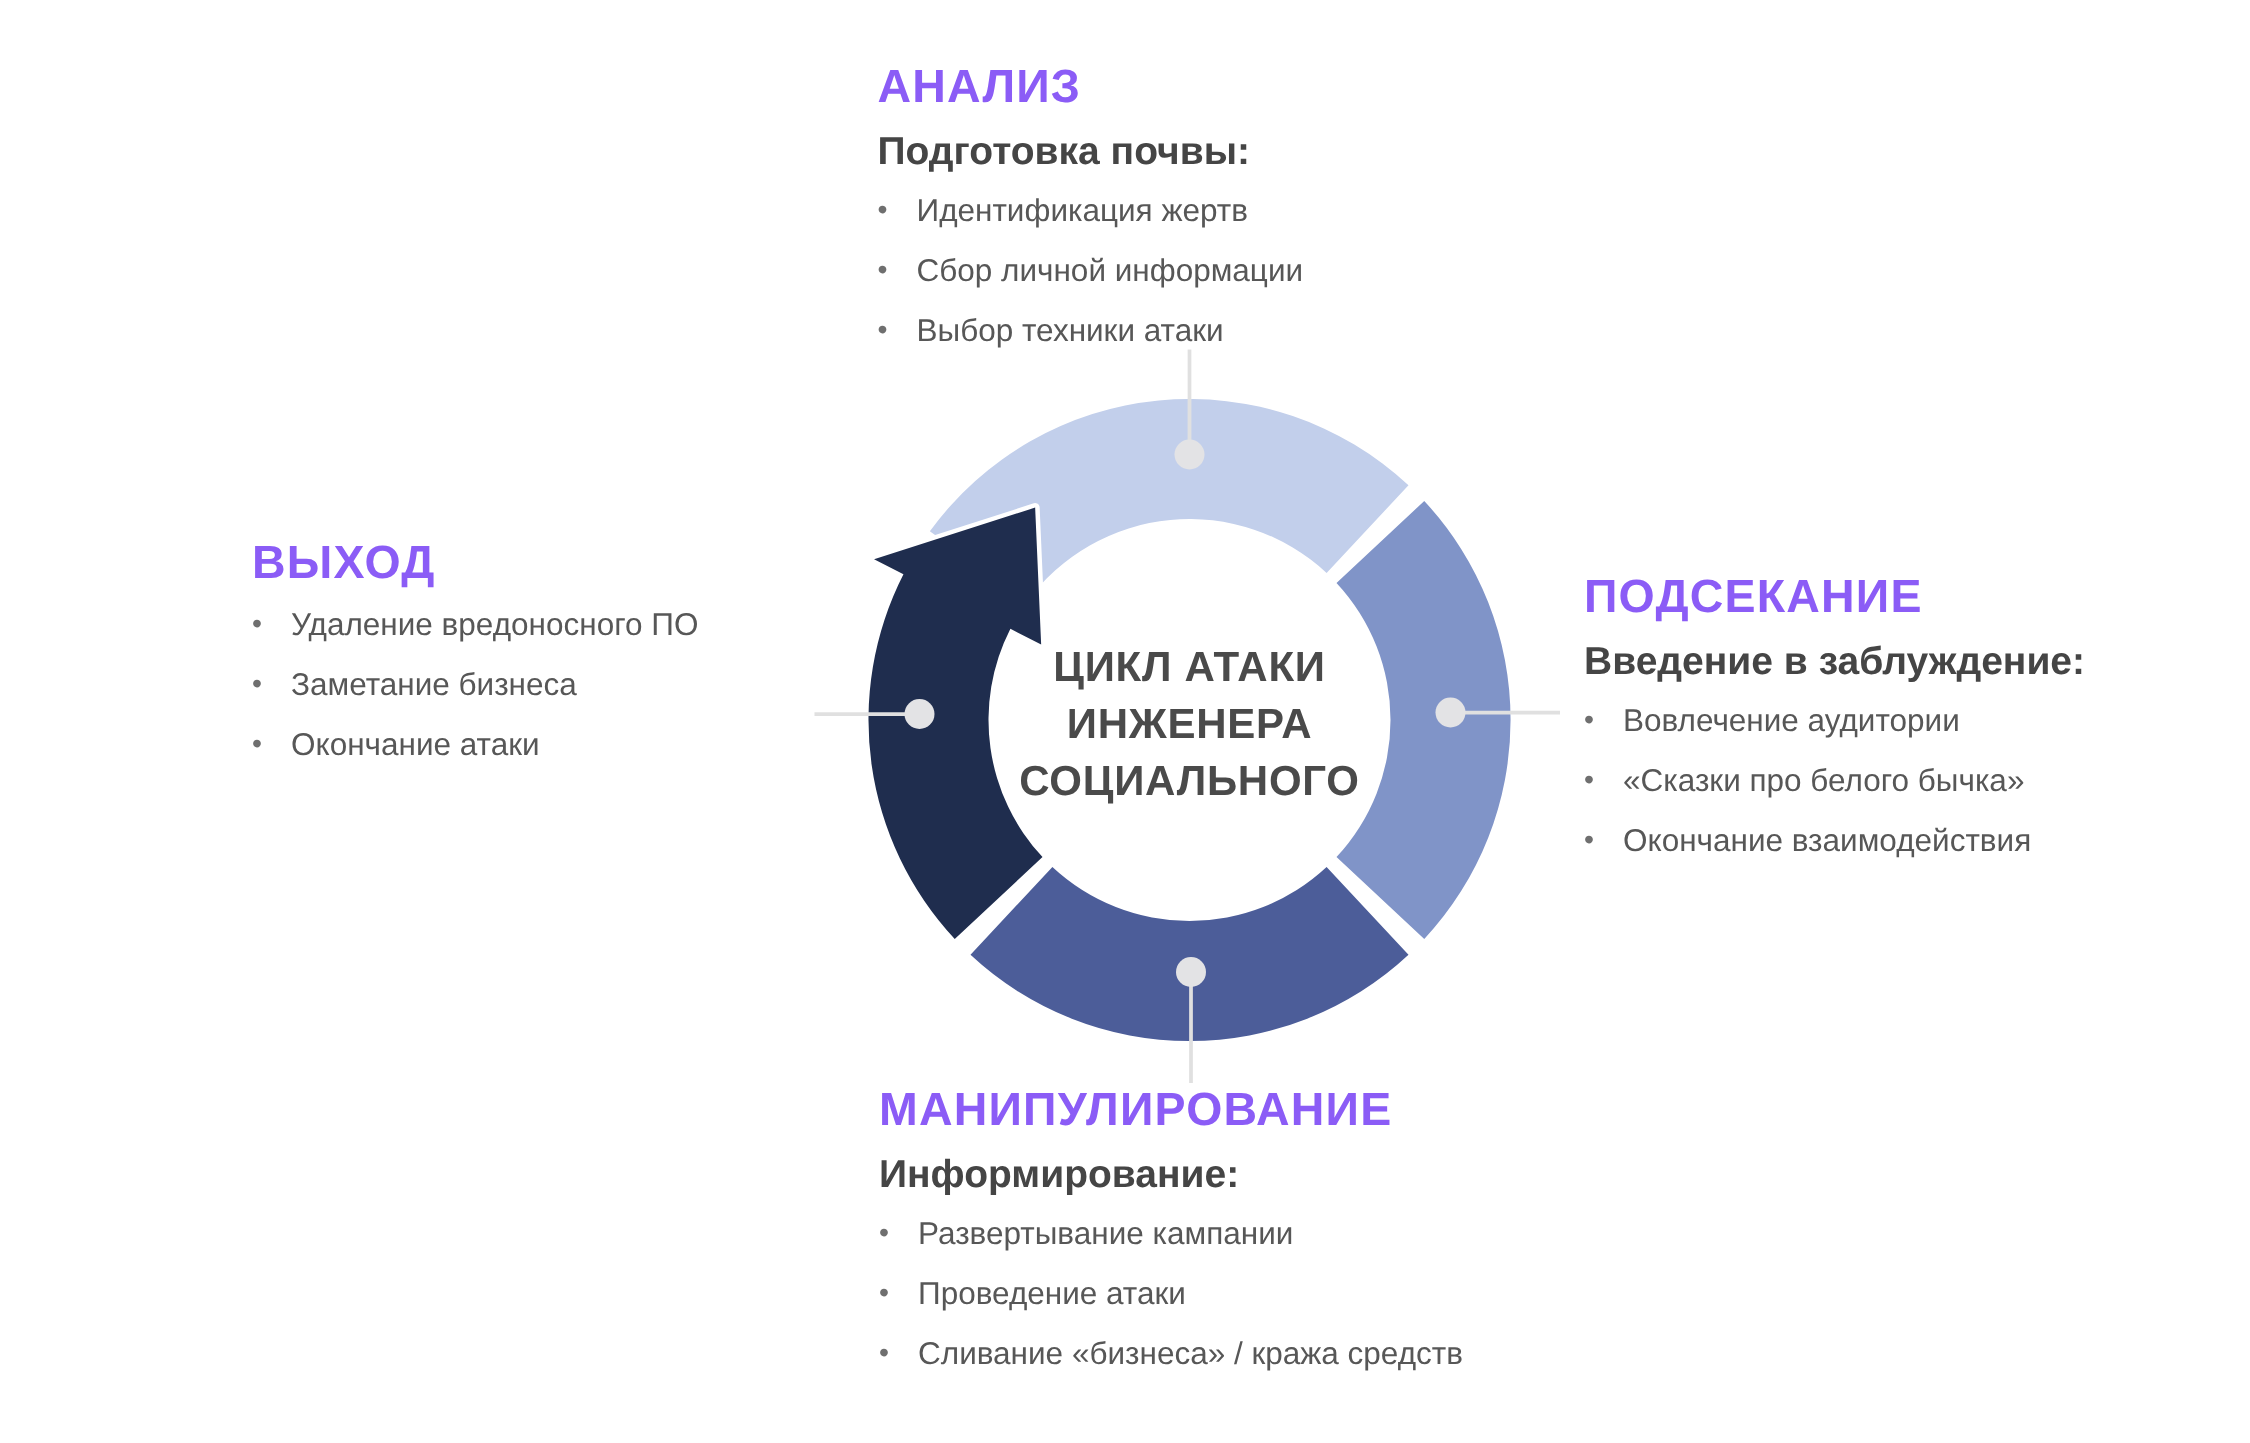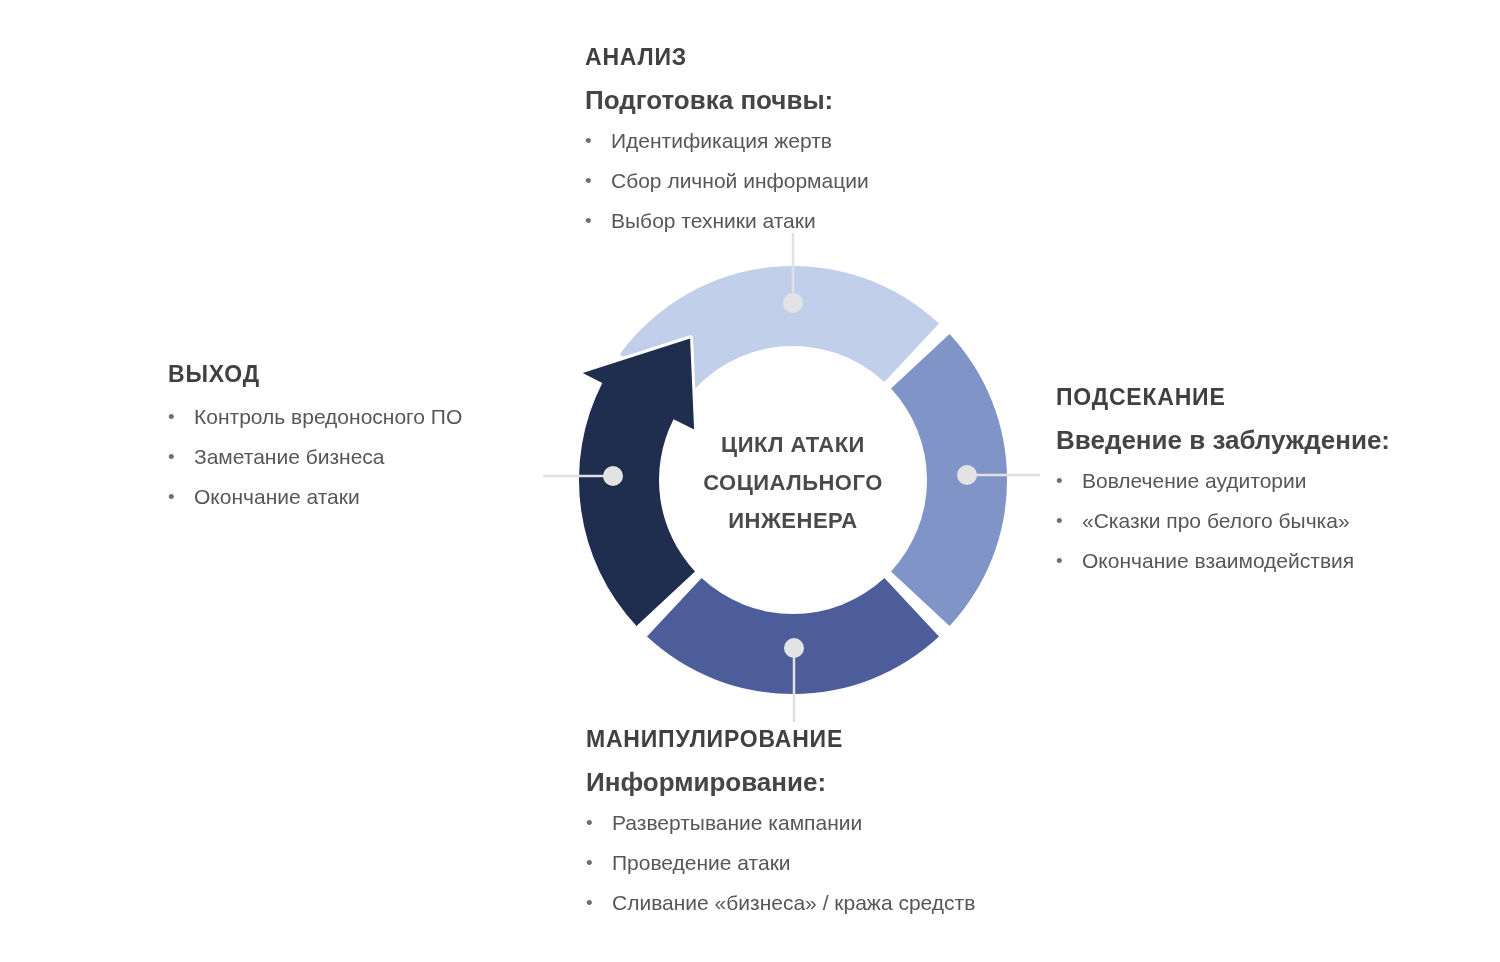--- a/index.html
+++ b/index.html
@@ -5,37 +5,37 @@
   html,body { margin:0; padding:0; background:#ffffff; }
   .canvas {
     position:relative; width:1500px; height:962px; background:#ffffff;
     font-family:"Liberation Sans", sans-serif; overflow:hidden;
   }
   .donut-svg { position:absolute; left:0; top:0; width:1500px; height:962px; }
   .arrow-seg { stroke:#ffffff; stroke-width:6; stroke-linejoin:round; paint-order:stroke; }
 
   .section { position:absolute; }
   .section h2 {
-    margin:0 0 17px 0; font-size:23px; line-height:27px; font-weight:700;
-    letter-spacing:0.8px; color:#404040; white-space:nowrap;
+    margin:0 0 17px 0; font-size:31px; line-height:27px; font-weight:700;
+    letter-spacing:0.8px; color:#8b5cf6; white-space:nowrap;
   }
   .section h3 {
     margin:0 0 16px 0; font-size:26px; line-height:25px; font-weight:700;
     color:#454545; white-space:nowrap;
   }
   .section ul { margin:0; padding:0; list-style:none; }
   .section li {
     display:flex; align-items:flex-start; margin:0 0 16px 0;
     font-size:21px; line-height:24px; color:#575757; white-space:nowrap;
   }
   .bullet { flex:0 0 26px; width:26px; color:#6f6f6f; font-size:19px; line-height:24px; }
 
   .center-title {
     position:absolute; left:618px; top:426px; width:350px; text-align:center;
-    font-size:22px; line-height:38px; font-weight:700; letter-spacing:0.5px;
+    font-size:28px; line-height:38px; font-weight:700; letter-spacing:0.5px;
     color:#4a4a4a; white-space:nowrap;
   }
 </style>
 </head>
 <body>
 
 <div class="canvas">
 
   <svg class="donut-svg" viewBox="0 0 1500 962">
 
@@ -50,22 +50,22 @@
     <line x1="543" y1="476" x2="613" y2="476" stroke-width="2.5" stroke="#e0e0e0"></line>
 
     <circle cx="793" cy="303" r="10" fill="#e3e3e5"></circle>
     <circle cx="967" cy="475" r="10" fill="#e3e3e5"></circle>
     <circle cx="794" cy="648" r="10" fill="#e3e3e5"></circle>
     <circle cx="613" cy="476" r="10" fill="#e3e3e5"></circle>
   </svg>
 
   <div class="center-title">
     <div>ЦИКЛ АТАКИ</div>
+    <div>ИНЖЕНЕРА</div>
     <div>СОЦИАЛЬНОГО</div>
-    <div>ИНЖЕНЕРА</div>
   </div>
 
   <div class="section" style="left:585px; top:44px;">
     <h2>АНАЛИЗ</h2>
     <h3>Подготовка почвы:</h3>
     <ul>
       <li>
         <span class="bullet">•</span>
         <span>Идентификация жертв</span>
       </li>
@@ -97,21 +97,21 @@
         <span>Окончание взаимодействия</span>
       </li>
     </ul>
   </div>
 
   <div class="section" style="left:168px; top:361px;">
     <h2>ВЫХОД</h2>
     <ul>
       <li>
         <span class="bullet">•</span>
-        <span>Контроль вредоносного ПО</span>
+        <span>Удаление вредоносного ПО</span>
       </li>
       <li>
         <span class="bullet">•</span>
         <span>Заметание бизнеса</span>
       </li>
       <li>
         <span class="bullet">•</span>
         <span>Окончание атаки</span>
       </li>
     </ul>

